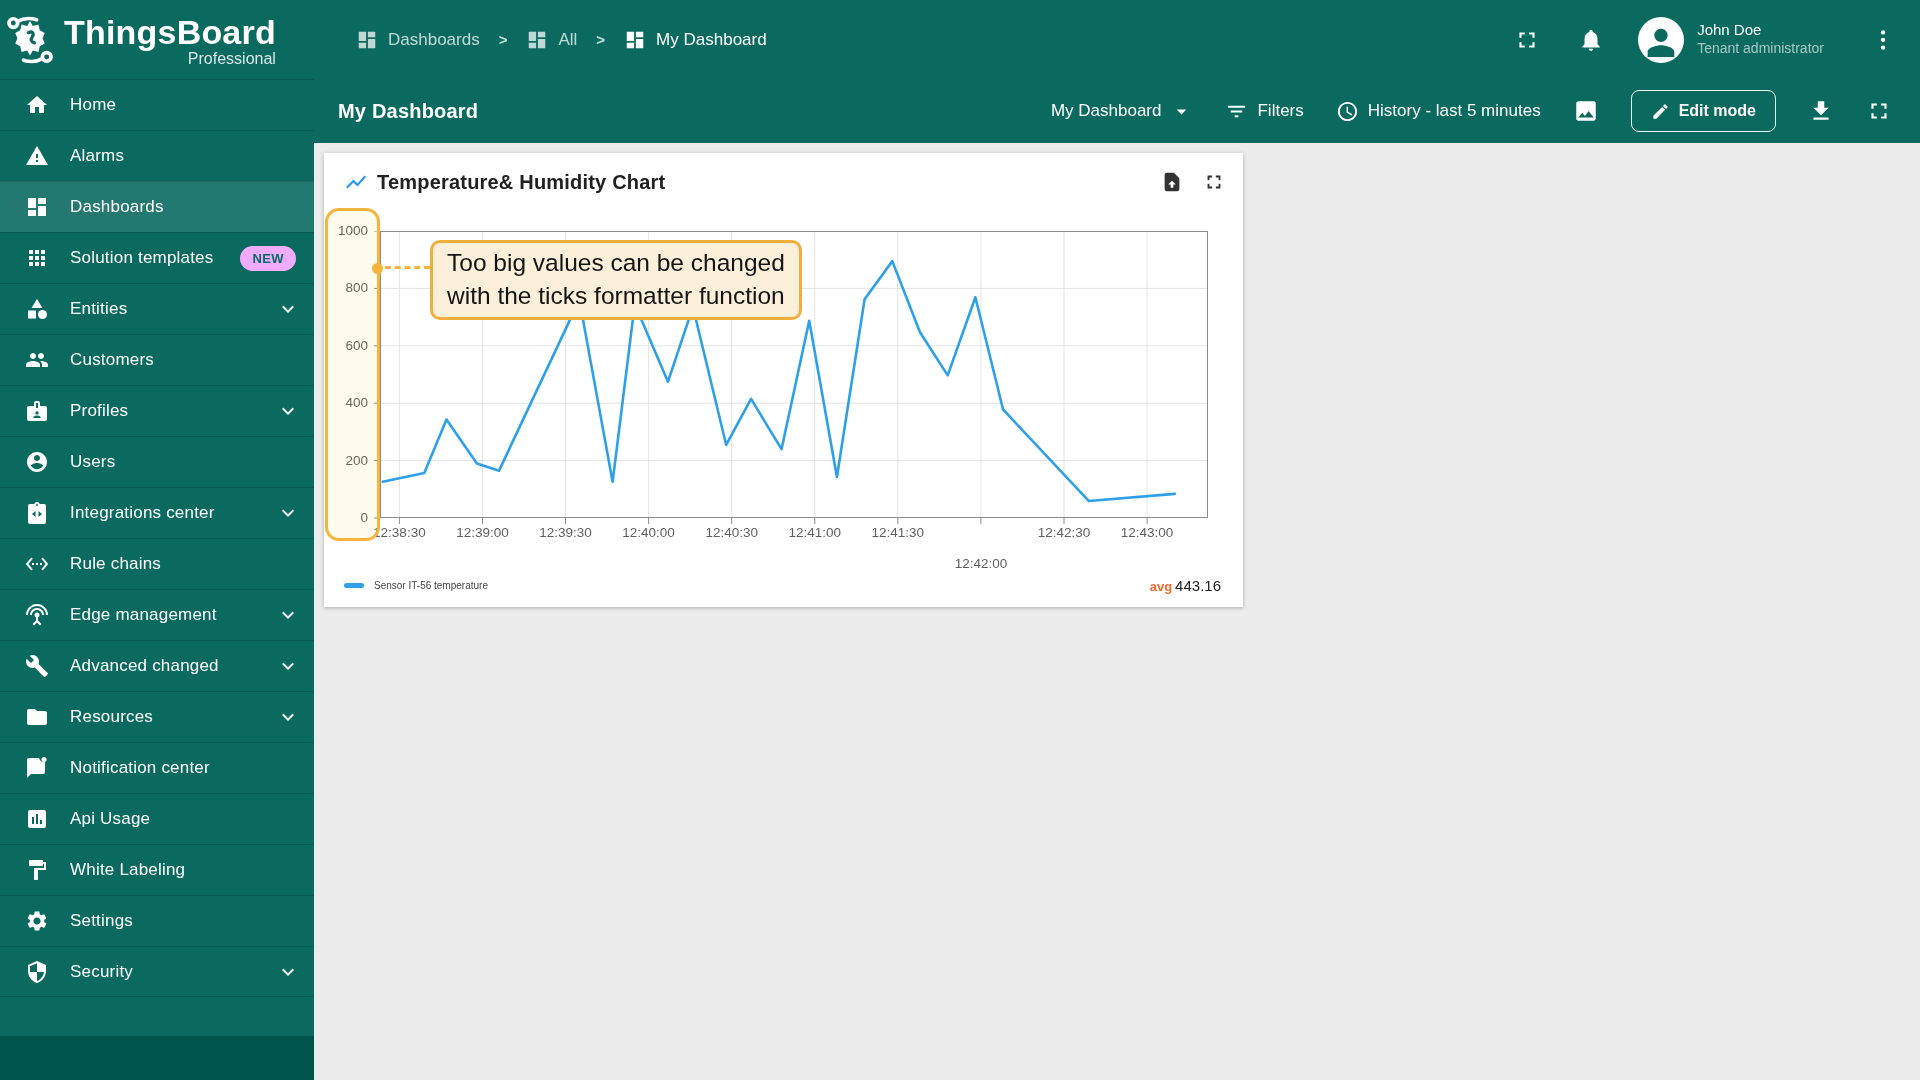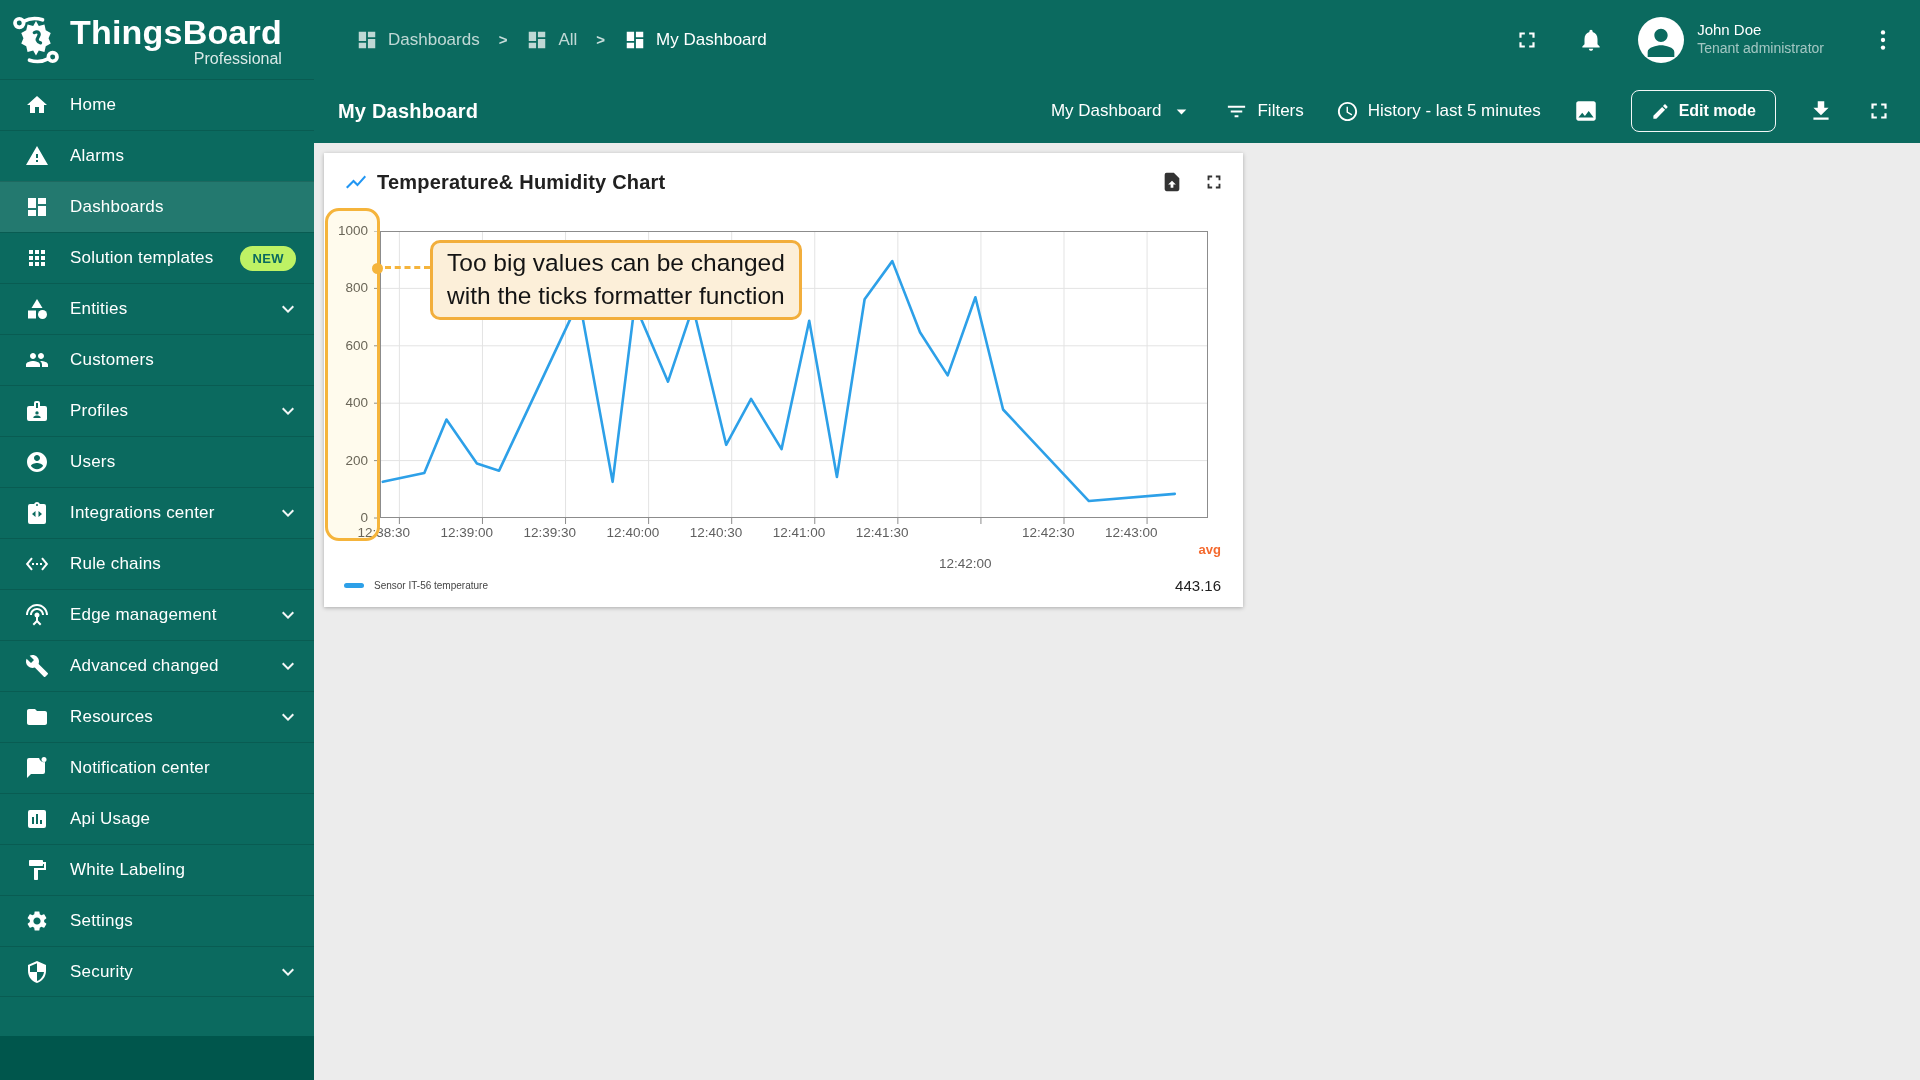--- a/index.html
+++ b/index.html
@@ -10,33 +10,33 @@
   *{box-sizing:border-box}
   html,body{margin:0;padding:0}
   body{width:1920px;height:1080px;overflow:hidden;background:var(--content-bg);
        font-family:"Liberation Sans","DejaVu Sans",sans-serif;-webkit-font-smoothing:antialiased}
   .app{position:relative;width:1920px;height:1080px}
   .icon{display:inline-flex;align-items:center;justify-content:center;flex:none}
   .icon svg{display:block}
 
   
   .sidebar{position:absolute;left:0;top:0;width:314px;height:1080px;background:var(--teal);color:#fff;z-index:3}
-  .logo-row{height:79px;display:flex;align-items:flex-start;padding:12px 12px 0 10px;position:relative}
+  .logo-row{height:79px;display:flex;align-items:flex-start;padding:12px 12px 0 4px;position:relative}
   .logo-glyph{width:52px;height:52px;color:#fff;margin-top:2px}
   .logo-text{margin-left:8px}
   .logo-title{font-size:34px;font-weight:700;letter-spacing:.2px;line-height:40px}
   .logo-sub{font-size:16px;color:rgba(255,255,255,.85);text-align:right;margin-top:-2px}
   .nav{position:absolute;top:79px;left:0;right:0}
   .nav-item{height:51px;display:flex;align-items:center;padding:0 14px 0 25px;border-top:1px solid var(--divider);cursor:pointer}
   .nav-item:last-child{border-bottom:1px solid var(--divider)}
   .nav-item.selected{background:rgba(255,255,255,.1)}
   .nav-item .icon{width:24px;height:24px;color:#fff}
   .nav-label{margin-left:21px;font-size:17px;font-weight:500;letter-spacing:.2px}
   .nav-spacer{flex:1}
-  .nav-badge{background:#bef264;color:var(--teal);font-size:13px;font-weight:700;letter-spacing:.4px;
+  .nav-badge{background:#f0abfc;color:var(--teal);font-size:13px;font-weight:700;letter-spacing:.4px;
              border-radius:14px;padding:5px 12px;margin-right:4px}
   .nav-chevron{width:24px;height:24px;color:#fff;opacity:.95}
   .sidebar-footer{position:absolute;left:0;bottom:0;width:100%;height:44px;background:var(--teal-dark)}
 
   
   .topbar{position:absolute;left:314px;top:0;right:0;height:79px;background:var(--teal);color:#fff;
           display:flex;align-items:center;padding:0 24px 0 42px}
   .crumb{display:flex;align-items:center;gap:10px;color:rgba(255,255,255,.74);font-size:17px}
   .crumb .icon{width:22px;height:22px}
   .crumb.current{color:#fff;font-weight:500}
@@ -68,36 +68,36 @@
   .widget{position:absolute;left:10px;top:10px;width:919px;height:454px;background:#fff;
           box-shadow:0 1px 4px rgba(0,0,0,.28)}
   .widget-header{position:absolute;left:20px;right:18px;top:14px;height:30px;display:flex;align-items:center}
   .widget-title-icon{width:24px;height:24px;color:#2196f3;margin-right:9px}
   .widget-title{font-size:20px;font-weight:700;color:#212121;letter-spacing:.2px}
   .widget-actions{margin-left:auto;display:flex;align-items:center;gap:20px;color:#333}
   .widget-actions .icon{width:22px;height:22px;cursor:pointer}
 
   .chart-svg{position:absolute;left:50px;top:78px}
   .ytick-label{position:absolute;left:0;width:44px;text-align:right;font-size:13.5px;color:var(--tick)}
-  .xtick-label{position:absolute;width:84px;text-align:left;font-size:13.5px;color:var(--tick);top:372px}
+  .xtick-label{position:absolute;width:84px;text-align:center;font-size:13.5px;color:var(--tick);top:372px}
 
   .y-highlight{position:absolute;left:1px;top:55px;width:55px;height:333px;border:3px solid var(--amber2);
                border-radius:14px;background:rgba(255,193,7,.07);z-index:4}
   .annot-dot{position:absolute;left:48px;top:110px;width:11px;height:11px;border-radius:50%;background:var(--amber2);z-index:5}
   .annot-dash{position:absolute;left:61px;top:113px;width:45px;border-top:3px dashed var(--amber2);z-index:5}
   .annotation{position:absolute;left:106px;top:87px;border:3px solid var(--amber);border-radius:10px;
               background:var(--annot-bg);padding:3px 14px 5px;z-index:5;white-space:nowrap;text-align:center}
   .annotation div{font-size:24.5px;line-height:33px;color:#141414}
 
   .legend{position:absolute;left:20px;right:22px;top:396px;height:48px;display:flex;
           justify-content:space-between;align-items:flex-end}
   .legend-item{display:flex;align-items:center;gap:10px;padding-bottom:6px;cursor:pointer}
   .legend-swatch{width:20px;height:5px;border-radius:2.5px;background:var(--line)}
   .legend-name{font-size:10px;color:#454545}
-  .legend-agg{display:flex;flex-direction:column;align-items:flex-end;gap:20px;padding-bottom:3px}
+  .legend-agg{display:flex;flex-direction:row;align-items:flex-end;gap:3px;padding-bottom:3px}
   .agg-label{font-size:13px;font-weight:700;color:var(--avg)}
   .agg-value{font-size:15px;color:#212121}
 </style>
 </head>
 <body>
 
 <div class="app">
 
   <aside class="sidebar">
     <div class="logo-row">

